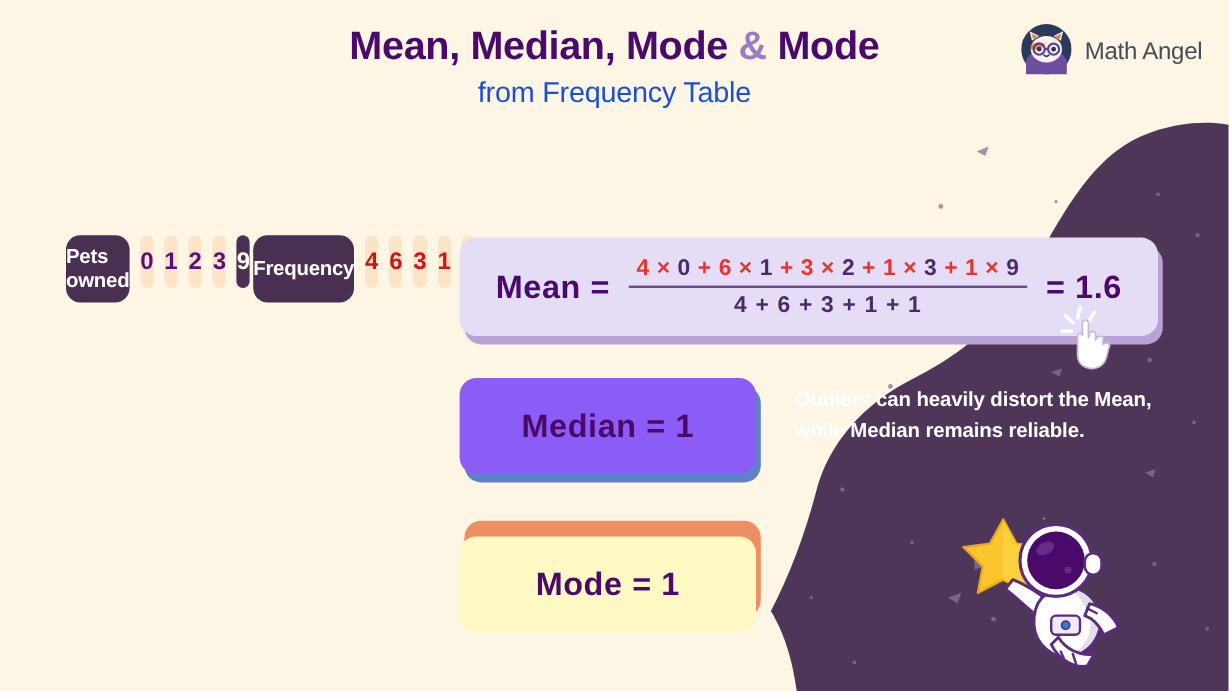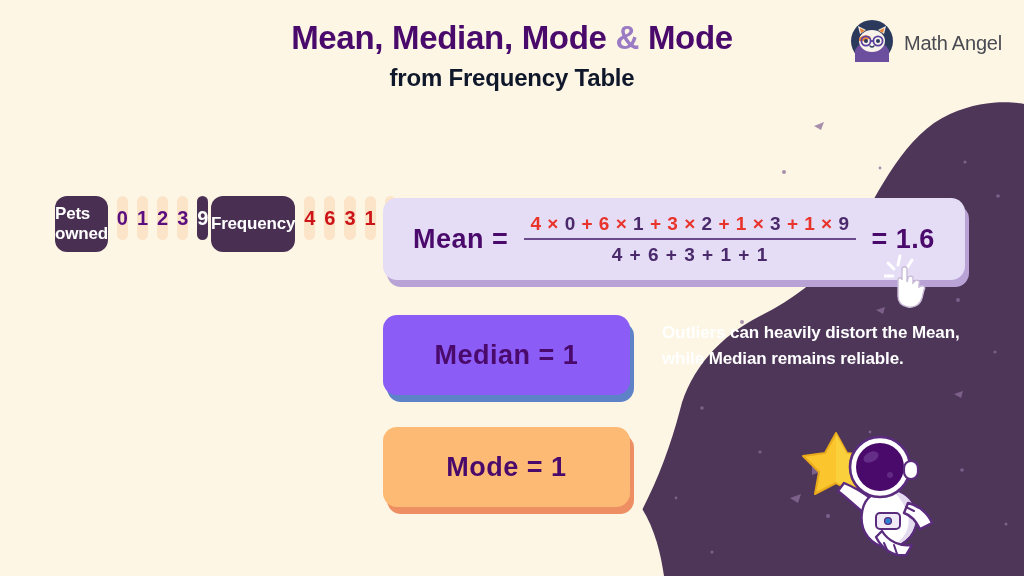--- a/index.html
+++ b/index.html
@@ -19,22 +19,22 @@
   
   #header {
     position:absolute; left:0; top:20px; width:1024px; text-align:center;
   }
   #title {
     font-size:33px; font-weight:bold; color:#4A0A6B;
     letter-spacing:-0.3px; line-height:1.12;
   }
   #title .amp { color:#9B7BC4; }
   #subtitle {
-    margin-top:7px; font-size:24px; font-weight:bold;
-    color:#0f172a; letter-spacing:-0.2px;
+    margin-top:7px; font-size:24px; font-weight:normal;
+    color:#1d4ed8; letter-spacing:-0.2px;
   }
 
   
   #brand {
     position:absolute; right:22px; top:20px;
     display:flex; align-items:center; gap:11px;
   }
   #brand-name { font-size:20px; color:#4A4A52; letter-spacing:-0.2px; }
 
   
@@ -75,21 +75,21 @@
   #mean-card { left:383px; top:198px; width:582px; height:82px; }
   #mean-card .shadow { background:#B9A3D6; }
   #mean-card .face { background:#E5DCF6; }
 
   #median-card { left:383px; top:315px; width:247px; height:80px; }
   #median-card .shadow { background:#5E82C8; }
   #median-card .face { background:#8b5cf6; }
 
   #mode-card { left:383px; top:427px; width:247px; height:80px; }
   #mode-card .shadow { background:#EE8F63; }
-  #mode-card .face { background:#fdba74; }
+  #mode-card .face { background:#fef9c3;margin-top:20px; }
 
   .card-label {
     font-size:27px; font-weight:bold; color:#4A0A6B;
     letter-spacing:0.5px;
   }
 
   
   #mean-inner {
     display:flex; align-items:center; justify-content:center;
     gap:16px; width:100%; padding:0 16px;

